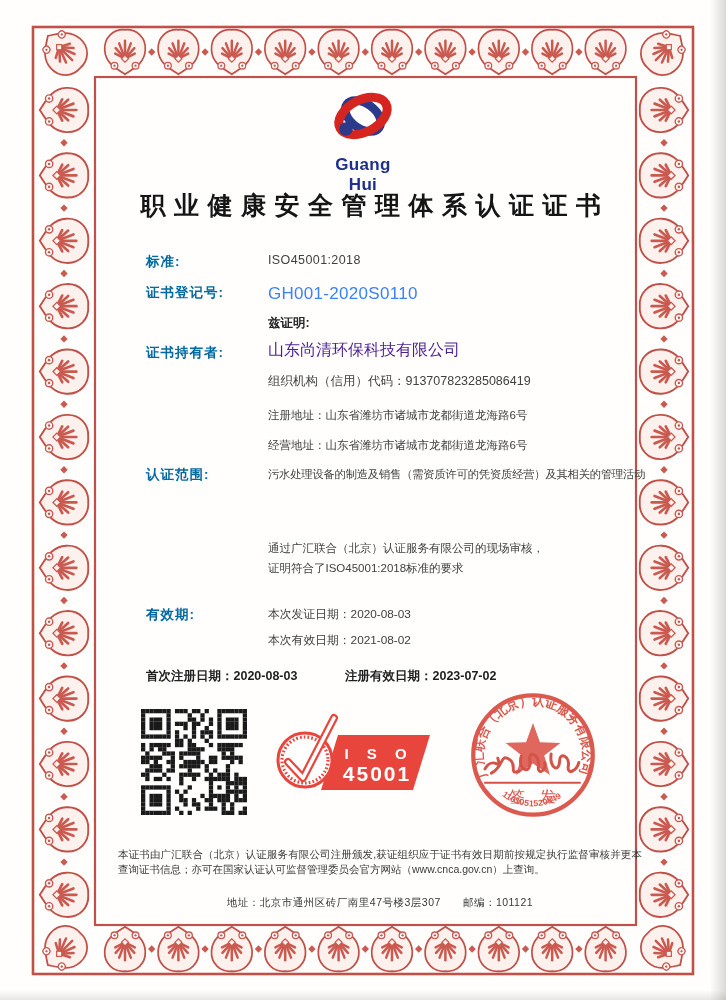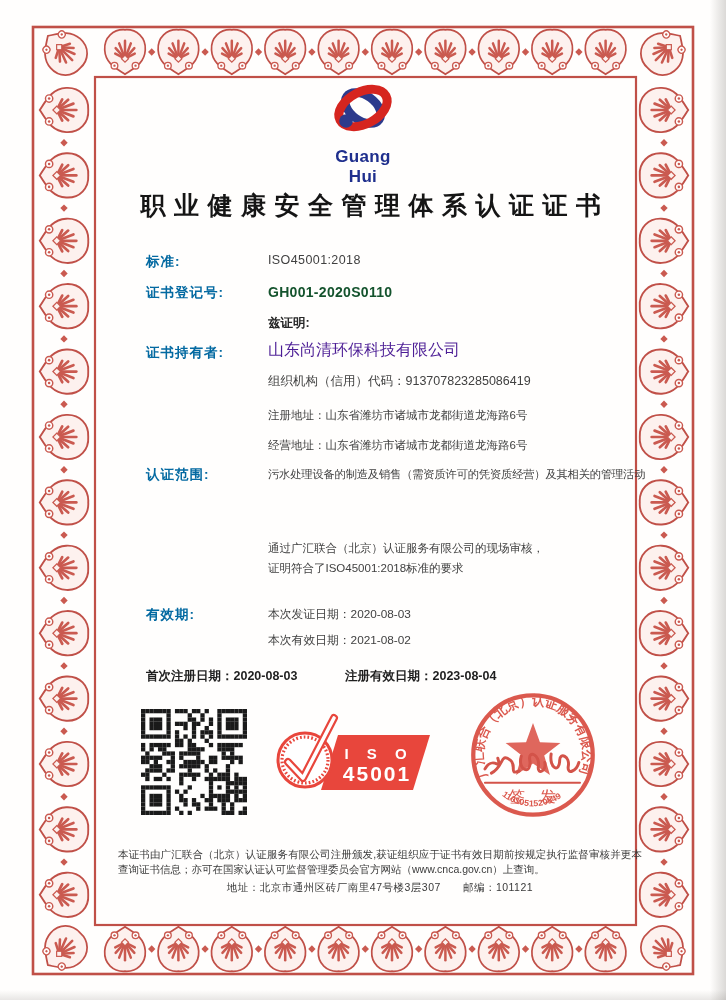--- a/index.html
+++ b/index.html
@@ -4,28 +4,28 @@
 <style>
   html,body{margin:0;padding:0;}
   body{width:726px;height:1000px;overflow:hidden;background:#f6f4f1;}
   .page{position:relative;width:726px;height:1000px;background:#fffefd;
         font-family:"Liberation Sans","DejaVu Sans",sans-serif;}
   svg{font-family:inherit;}
   .abs{position:absolute;white-space:nowrap;}
   .lbl{font-weight:700;font-size:13.5px;color:#0369a1;letter-spacing:1px;}
   .val{color:#414141;}
   .border-svg{position:absolute;left:0;top:0;}
-  .logo-wrap{position:absolute;left:322px;top:76px;width:82px;text-align:center;}
+  .logo-wrap{position:absolute;left:322px;top:84px;width:82px;text-align:center;}
   .logo-text{font-size:17px;font-weight:700;color:#1f2f8d;margin-top:1px;letter-spacing:.3px;}
   .title{position:absolute;left:0;right:0;top:189px;text-align:center;
          font-size:25px;font-weight:800;letter-spacing:8.5px;padding-left:24px;color:#151515;}
   .footer{position:absolute;left:118px;top:836px;width:524px;
           font-size:10.5px;color:#3a3a3a;line-height:15.2px;}
   .footer .just{text-align:justify;text-align-last:justify;margin-top:11px;}
-  .footer .addr{text-align:center;margin-top:3px;letter-spacing:.5px;}
+  .footer .addr{text-align:center;margin-top:18px;letter-spacing:.5px;}
   .edge-r{position:absolute;right:0;top:0;bottom:0;width:16px;
           background:linear-gradient(to right,rgba(90,85,78,0),rgba(90,85,78,.22));}
   .edge-b{position:absolute;left:0;right:0;bottom:0;height:10px;
           background:linear-gradient(to bottom,rgba(90,85,78,0),rgba(90,85,78,.14));}
 </style>
 </head>
 <body>
 
 <div class="page">
 
@@ -151,21 +151,21 @@
     </svg>
     <div class="logo-text">Guang Hui</div>
   </div>
 
   <div class="title">职业健康安全管理体系认证证书</div>
 
   <div class="abs lbl" style="left:146px;top:253px">标准:</div>
   <div class="abs val" style="left:268px;top:253px;font-size:12.5px;letter-spacing:.4px">ISO45001:2018</div>
 
   <div class="abs lbl" style="left:146px;top:284px">证书登记号:</div>
-  <div class="abs" style="left:268px;top:284px;font-size:14px;font-weight:700;color:#14532d;letter-spacing:.3px">GH001-2020S0110</div>
+  <div class="abs" style="left:268px;top:284px;font-size:17px;font-weight:400;color:#3b82f6;letter-spacing:.3px">GH001-2020S0110</div>
 
   <div class="abs" style="left:268px;top:315px;font-size:12.5px;font-weight:700;color:#262626">兹证明:</div>
 
   <div class="abs lbl" style="left:146px;top:344px">证书持有者:</div>
   <div class="abs" style="left:268px;top:340px;font-size:16px;font-weight:500;color:#4c1d95">山东尚清环保科技有限公司</div>
 
   <div class="abs val" style="left:268px;top:373px;font-size:12.5px">组织机构（信用）代码：913707823285086419</div>
   <div class="abs val" style="left:268px;top:408px;font-size:11.5px">注册地址：山东省潍坊市诸城市龙都街道龙海路6号</div>
   <div class="abs val" style="left:268px;top:438px;font-size:11.5px">经营地址：山东省潍坊市诸城市龙都街道龙海路6号</div>
 
@@ -173,21 +173,21 @@
   <div class="abs val" style="left:268px;top:541px;font-size:11.5px">通过广汇联合（北京）认证服务有限公司的现场审核，</div>
 
   <div class="abs val" style="left:268px;top:467px;font-size:11.3px;letter-spacing:-.2px">污水处理设备的制造及销售（需资质许可的凭资质经营）及其相关的管理活动</div>
   <div class="abs val" style="left:268px;top:561px;font-size:11.5px">证明符合了ISO45001:2018标准的要求</div>
 
   <div class="abs lbl" style="left:146px;top:606px">有效期:</div>
   <div class="abs val" style="left:268px;top:607px;font-size:11.8px">本次发证日期：2020-08-03</div>
   <div class="abs val" style="left:268px;top:633px;font-size:11.8px">本次有效日期：2021-08-02</div>
 
   <div class="abs" style="left:146px;top:668px;font-size:12.5px;font-weight:700;color:#1f1f1f">首次注册日期：2020-08-03</div>
-  <div class="abs" style="left:345px;top:668px;font-size:12.5px;font-weight:700;color:#1f1f1f">注册有效日期：2023-08-04</div>
+  <div class="abs" style="left:345px;top:668px;font-size:12.5px;font-weight:700;color:#1f1f1f">注册有效日期：2023-07-02</div>
 
   <div class="abs" style="left:141px;top:709px">
     <svg id="qr-svg" width="106" height="106" viewBox="0 0 106 106">
         <rect x="0.00" y="0.00" width="4.28" height="4.28" fill="#1a1a1a"></rect>
         <rect x="4.24" y="0.00" width="4.28" height="4.28" fill="#1a1a1a"></rect>
         <rect x="8.48" y="0.00" width="4.28" height="4.28" fill="#1a1a1a"></rect>
         <rect x="12.72" y="0.00" width="4.28" height="4.28" fill="#1a1a1a"></rect>
         <rect x="16.96" y="0.00" width="4.28" height="4.28" fill="#1a1a1a"></rect>
         <rect x="21.20" y="0.00" width="4.28" height="4.28" fill="#1a1a1a"></rect>
         <rect x="25.44" y="0.00" width="4.28" height="4.28" fill="#1a1a1a"></rect>

